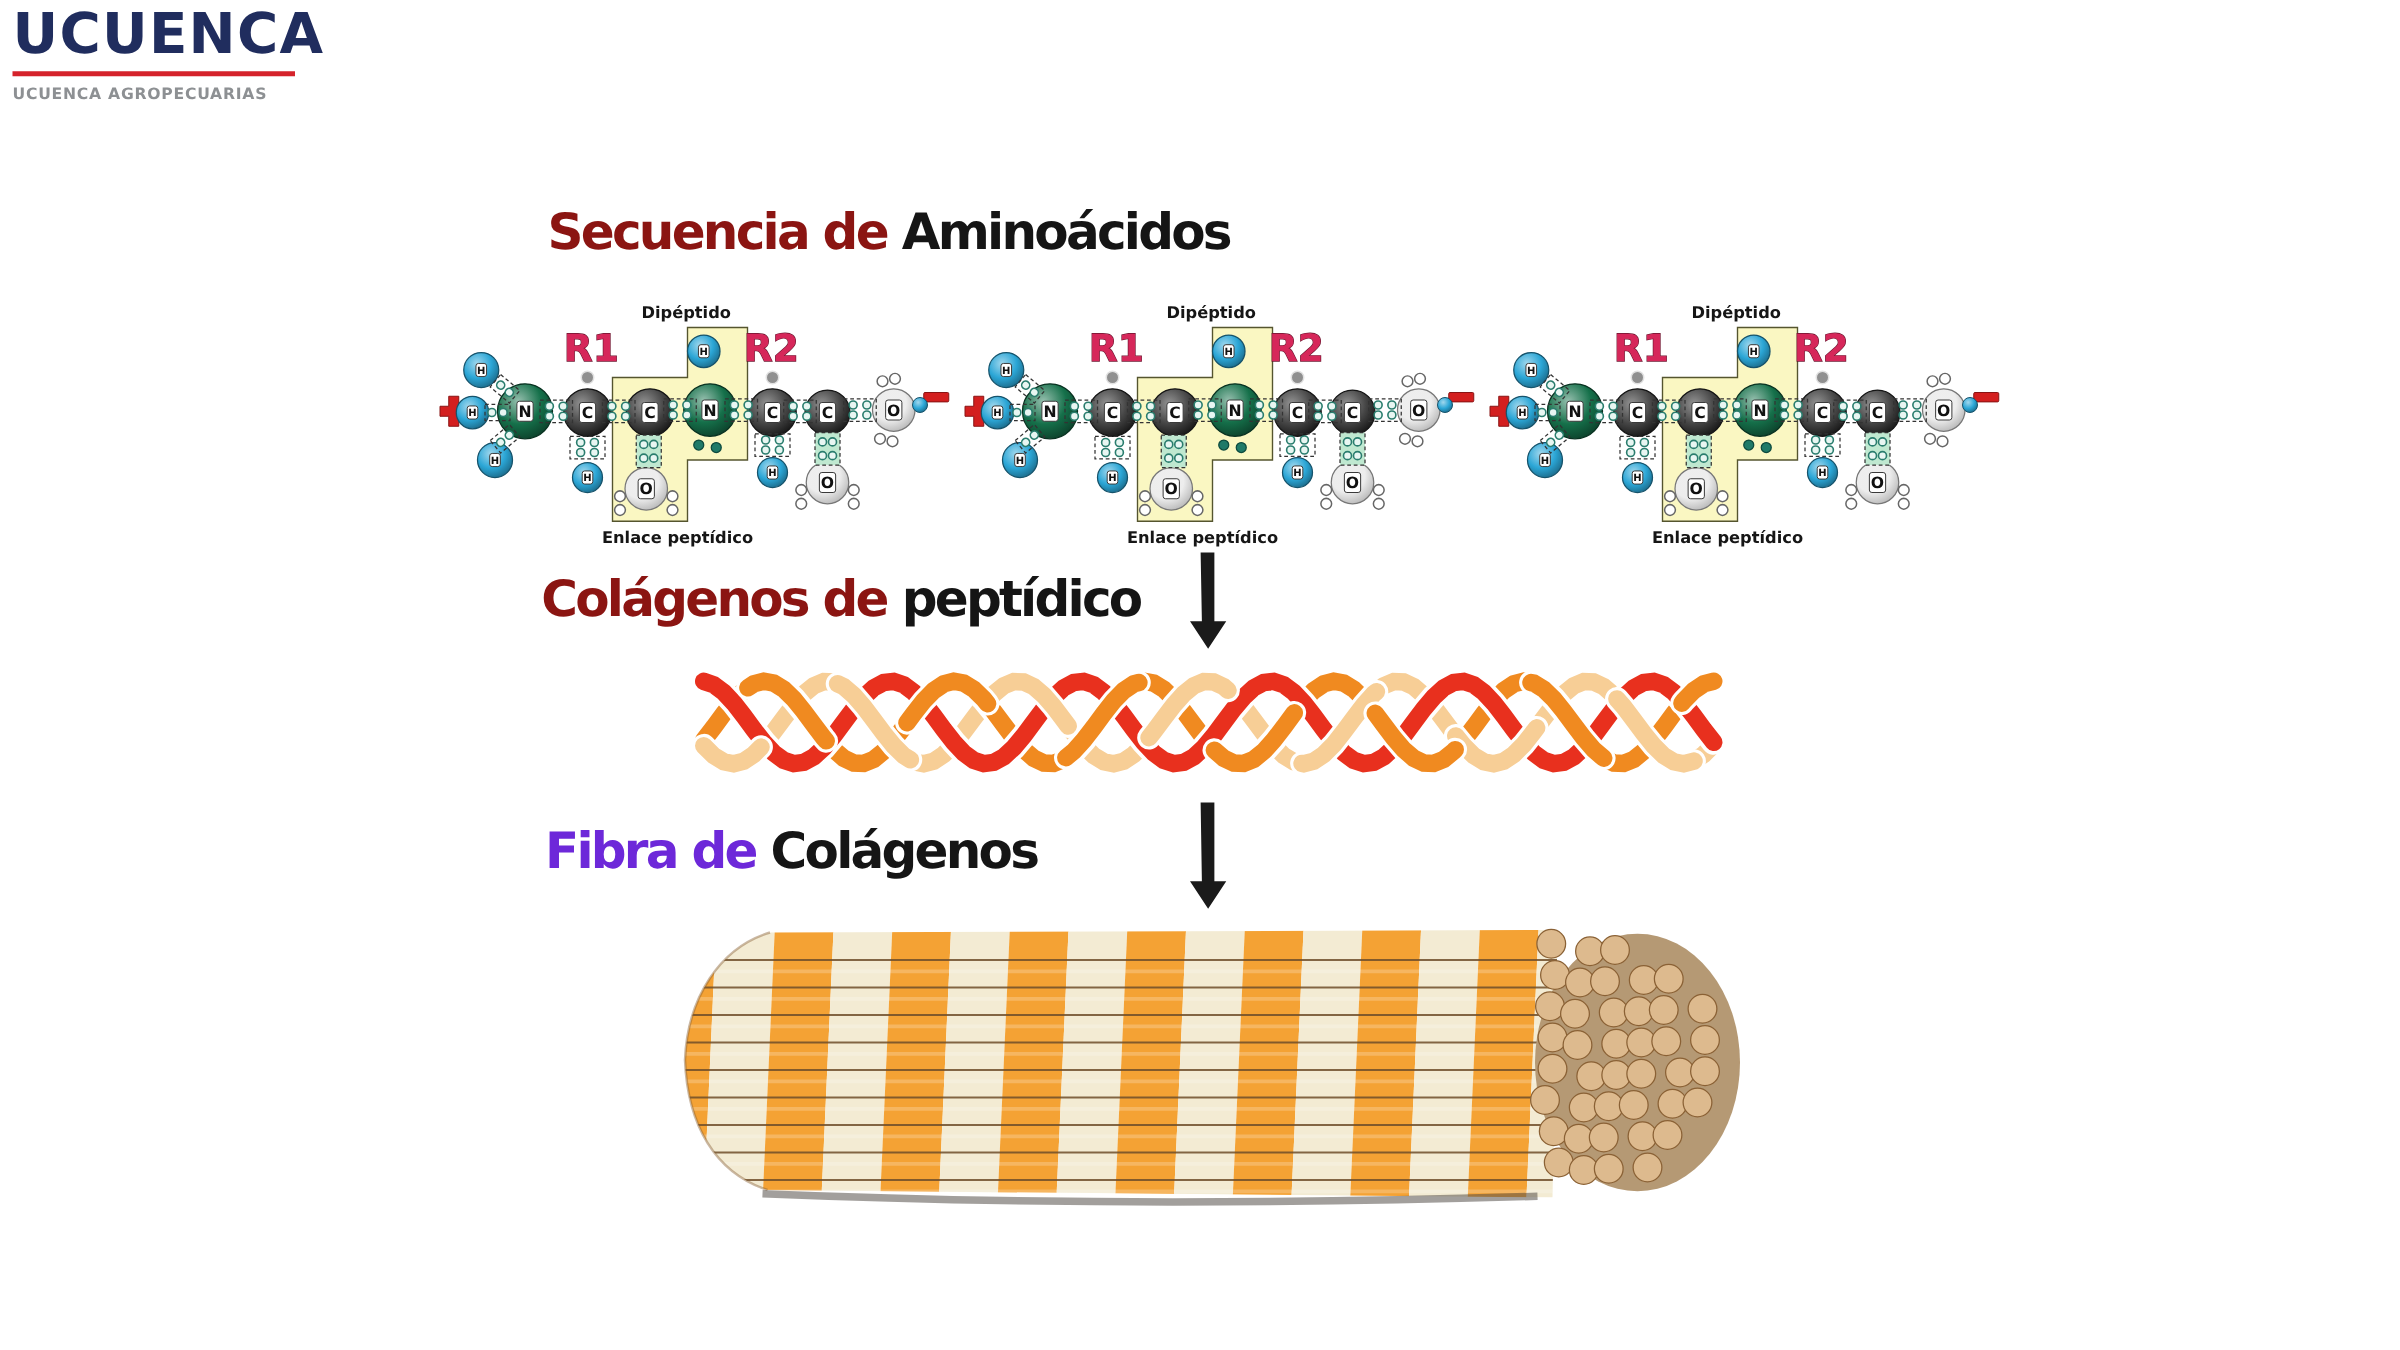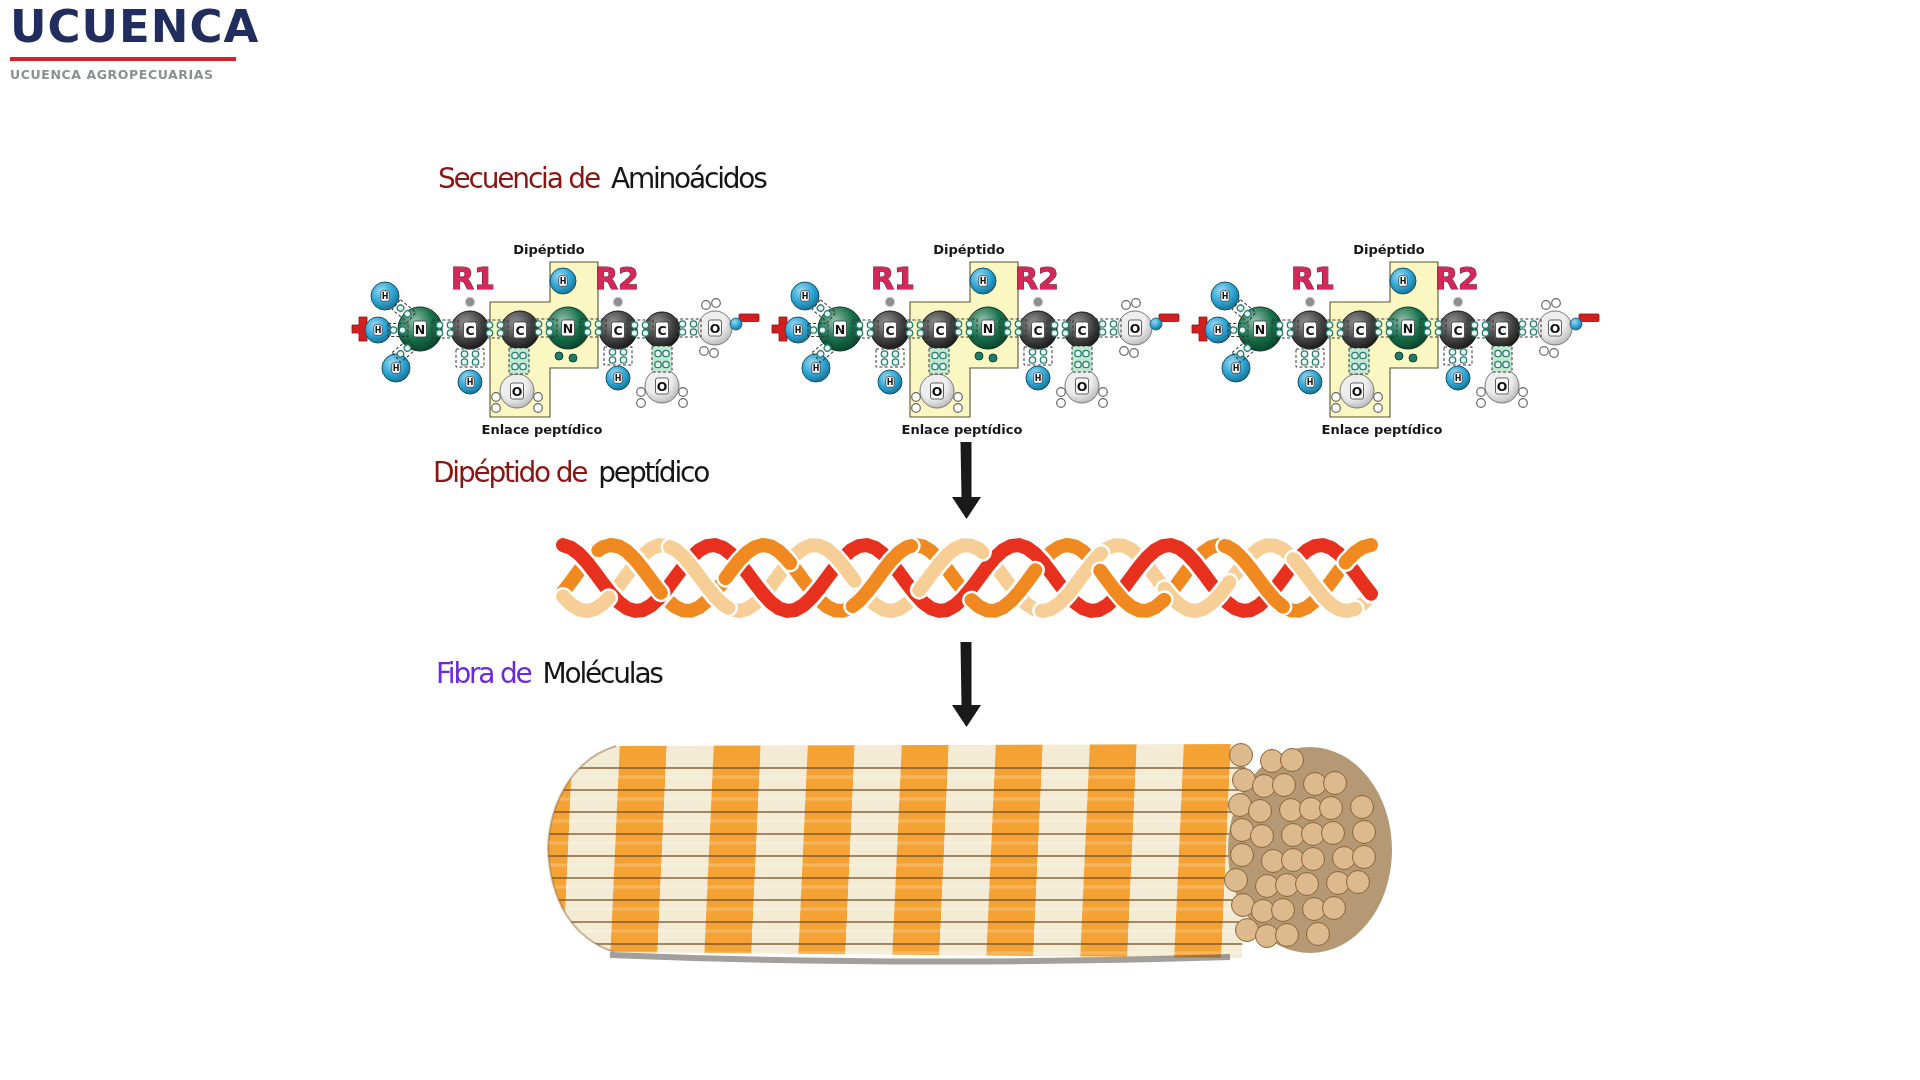--- a/index.html
+++ b/index.html
@@ -3,21 +3,21 @@
 <meta charset="utf-8">
 <style>
   html,body{margin:0;padding:0;background:#fff;}
   .slide{position:relative;width:1920px;height:968px;background:#fff;overflow:hidden;
          font-family:"DejaVu Sans",sans-serif;}
   #scene{position:absolute;left:0;top:0;width:1920px;height:1080px;}
   .logo{position:absolute;left:10px;top:4px;}
   .logo-title{font-size:45px;font-weight:800;letter-spacing:1px;line-height:1;}
   .logo-underline{height:4px;width:226px;margin-top:8px;}
   .logo-subtitle{font-size:12.5px;font-weight:700;letter-spacing:.6px;margin-top:6px;}
-  .heading{position:absolute;font-size:28px;font-weight:400;letter-spacing:-2.2px;
+  .heading{position:absolute;font-size:40px;font-weight:700;letter-spacing:-2.2px;
            line-height:1.15;white-space:nowrap;}
   .heading .h-lead{margin-right:12px;}
   #h1{left:438px;top:163px;}
   #h2{left:433px;top:457px;}
   #h3{left:436px;top:658px;}
   svg text{font-family:"DejaVu Sans",sans-serif;}
 </style>
 </head>
 <body>
 
@@ -26,24 +26,24 @@
   <div class="logo">
     <div class="logo-title" style="color: rgb(32, 45, 94);">UCUENCA</div>
     <div class="logo-underline" style="background: rgb(213, 35, 43);"></div>
     <div class="logo-subtitle" style="color: rgb(141, 144, 147);">UCUENCA AGROPECUARIAS</div>
   </div>
 
   <div class="heading" id="h1">
     <span class="h-lead" style="color: rgb(139, 21, 18);">Secuencia de</span><span class="h-tail" style="color: rgb(21, 21, 21);">Aminoácidos</span>
   </div>
   <div class="heading" id="h2">
-    <span class="h-lead" style="color: rgb(139, 21, 18);">Dipéptido de</span><span class="h-tail" style="color: rgb(21, 21, 21);">peptídico</span>
+    <span class="h-lead" style="color: rgb(139, 21, 18);">Colágenos de</span><span class="h-tail" style="color: rgb(21, 21, 21);">peptídico</span>
   </div>
   <div class="heading" id="h3">
-    <span class="h-lead" style="color: #6d28d9;">Fibra de</span><span class="h-tail" style="color: rgb(21, 21, 21);">Moléculas</span>
+    <span class="h-lead" style="color: #6d28d9;">Fibra de</span><span class="h-tail" style="color: rgb(21, 21, 21);">Colágenos</span>
   </div>
 
   <svg id="scene" viewBox="0 0 1920 1080">
     <defs id="scene-defs">
         <radialGradient id="grad-N" cx="0.38" cy="0.32" r="0.75">
           <stop offset="0%" stop-color="#96bfae"></stop>
           <stop offset="55%" stop-color="#15704A"></stop>
           <stop offset="100%" stop-color="#0c3e29"></stop>
         </radialGradient>
         <radialGradient id="grad-C" cx="0.38" cy="0.32" r="0.75">

